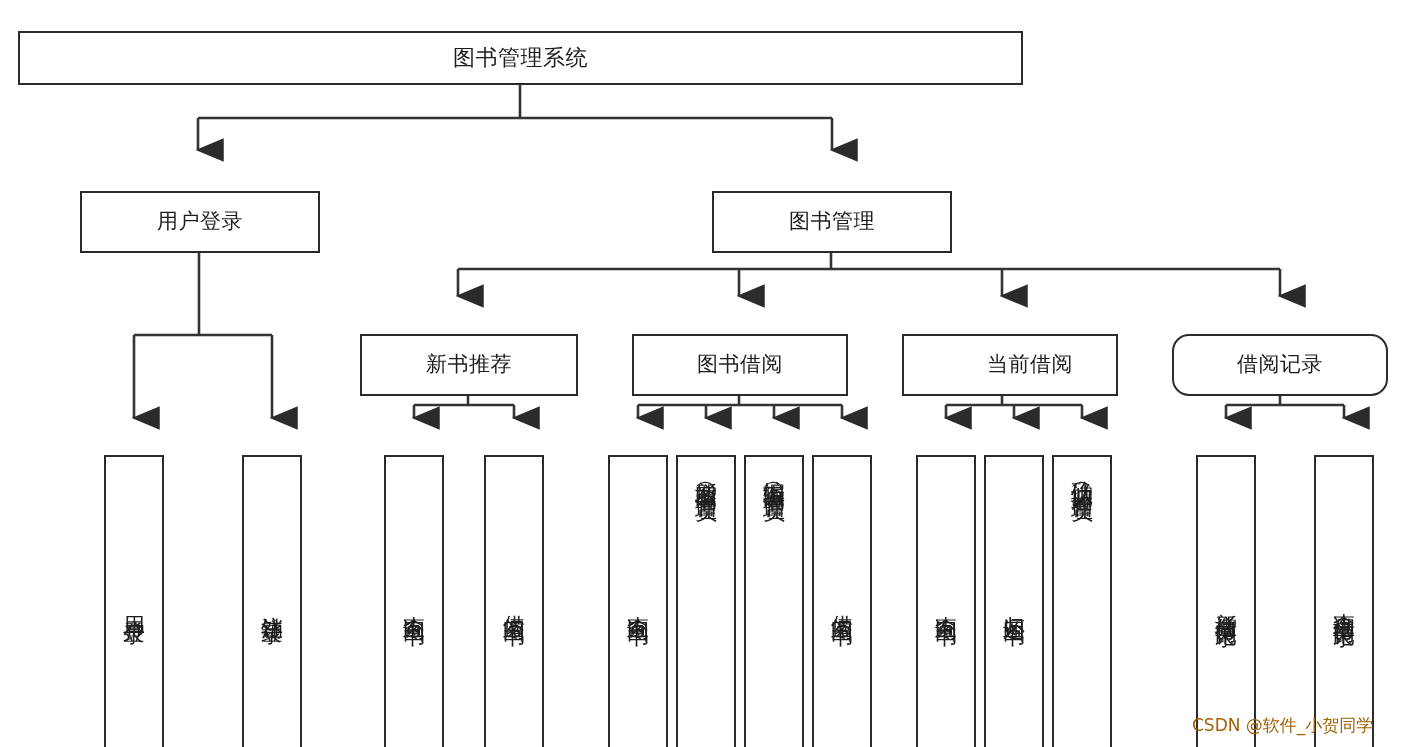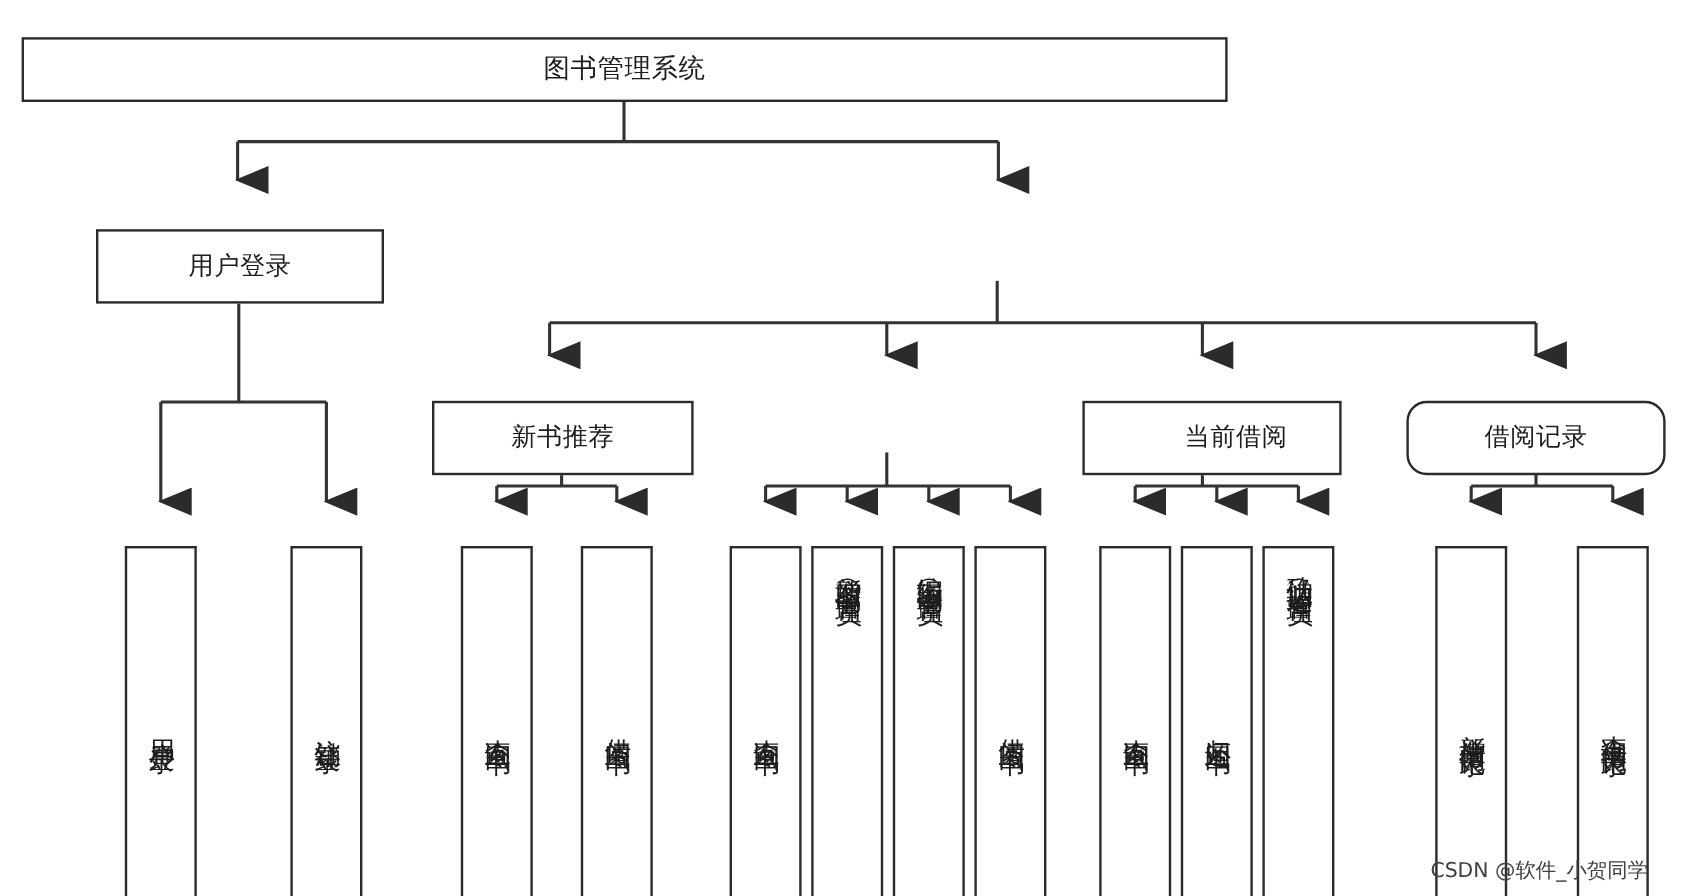--- a/index.html
+++ b/index.html
@@ -69,21 +69,21 @@
   }
   .node.vert.align-mid {
     align-items: center;
   }
   
   #watermark {
     position: absolute;
     left: 1192px;
     top: 714px;
     font-size: 17px;
-    color: #404040;
+    color: #a16207;
     white-space: nowrap;
     font-family: "DejaVu Sans", "Liberation Sans", sans-serif;
     pointer-events: none;
   }
 </style>
 </head>
 <body>
 
 <div id="diagram-root">
 
@@ -137,24 +137,30 @@
     </g>
   </svg>
 
   <div class="node horiz root" style="left:18px; top:12px; width:1005px; height:54px;">
     <span class="label">图书管理系统</span>
   </div>
 
   <div class="node horiz" style="left:80px; top:172px; width:240px; height:62px;">
     <span class="label">用户登录</span>
   </div>
+  <div class="node horiz" style="left:712px; top:172px; width:240px; height:62px;">
+    <span class="label">图书管理</span>
+  </div>
 
   <div class="node horiz" style="left:360px; top:315px; width:218px; height:62px;">
     <span class="label">新书推荐</span>
   </div>
+  <div class="node horiz" style="left:632px; top:315px; width:216px; height:62px;">
+    <span class="label">图书借阅</span>
+  </div>
   <div class="node horiz" style="left:902px; top:315px; width:216px; height:62px;padding-left:40px;">
     <span class="label">当前借阅</span>
   </div>
   <div class="node horiz" style="left:1172px; top:315px; width:216px; height:62px;border-radius:17px;">
     <span class="label">借阅记录</span>
   </div>
 
   <div class="node vert align-mid" style="left:104px; top:436px; width:60px; height:297px;">
     <span class="label">用户登录</span>
   </div>

